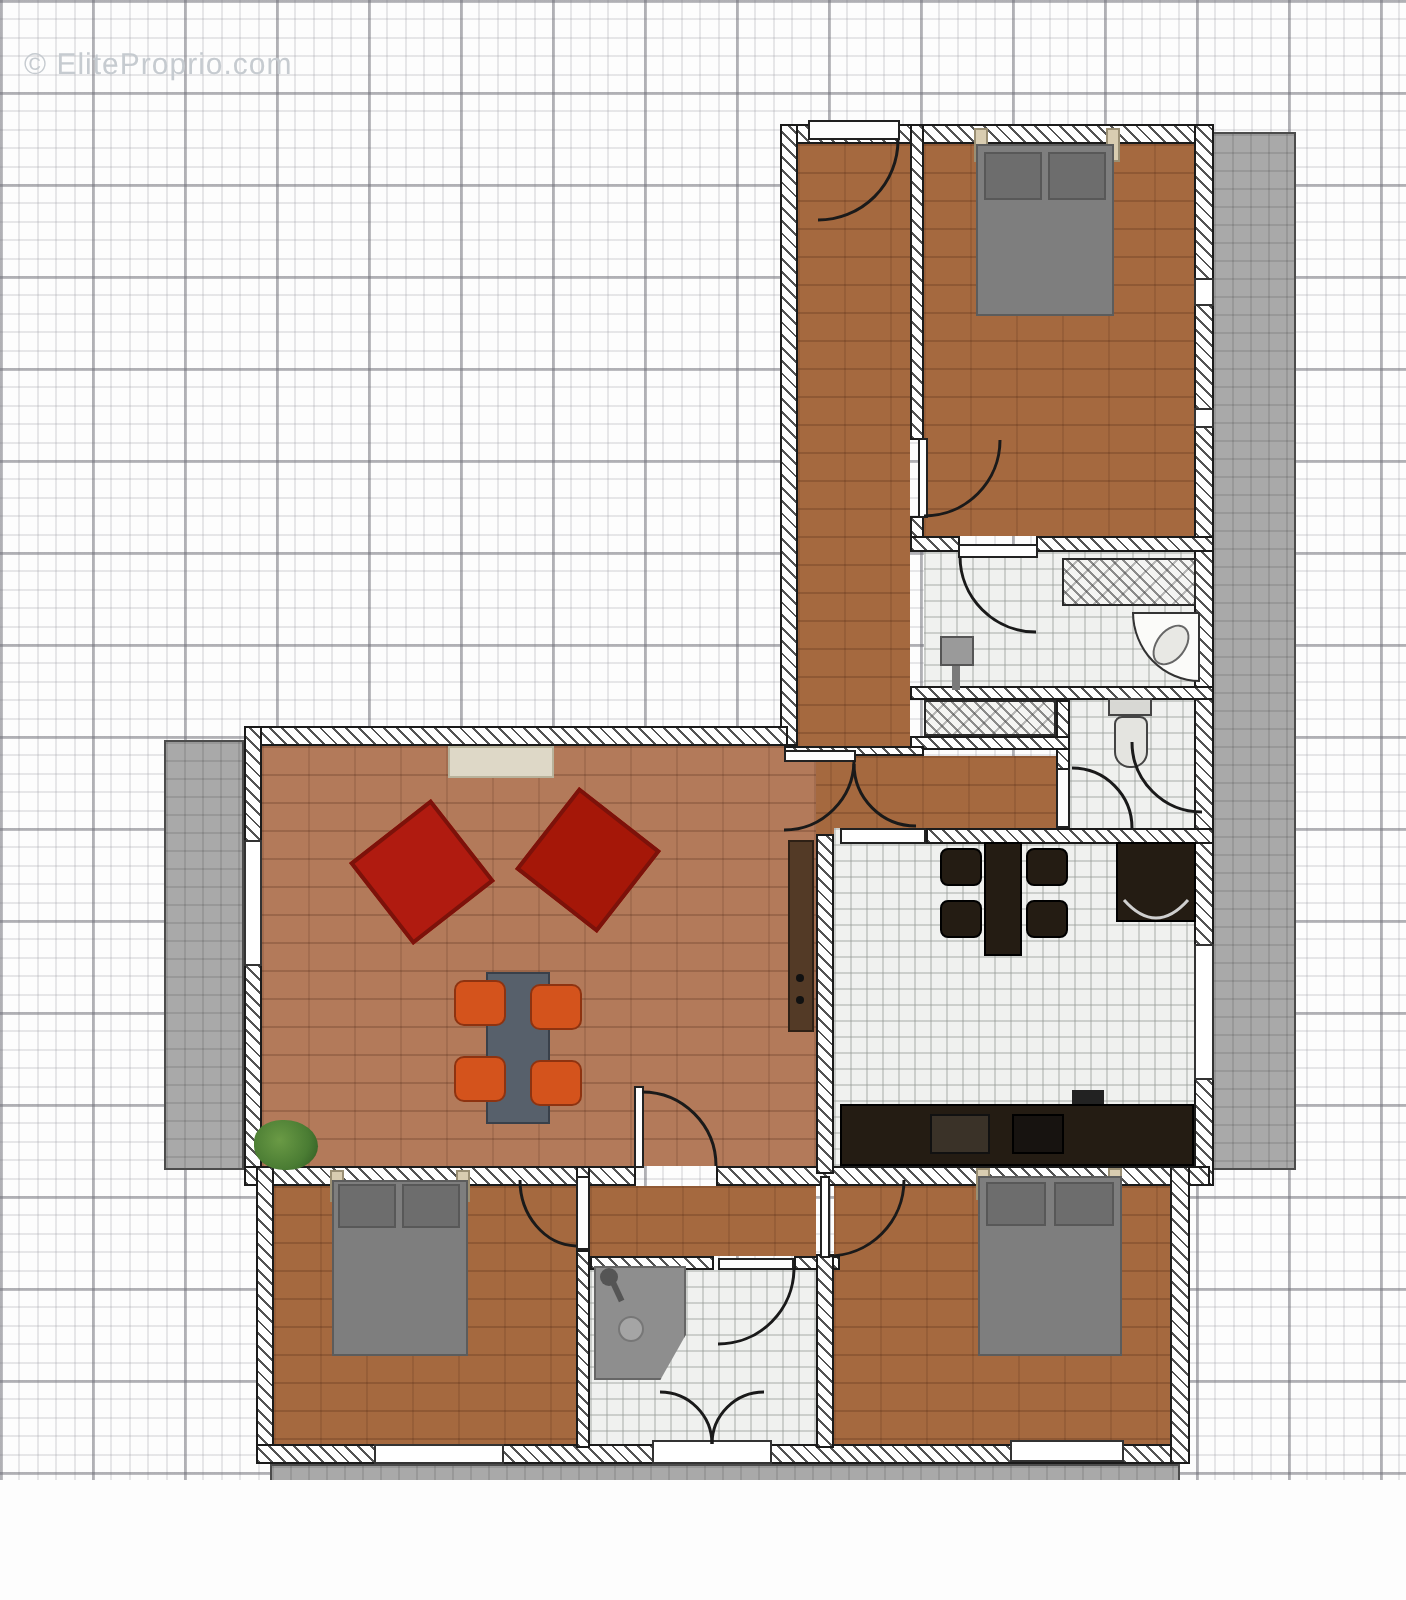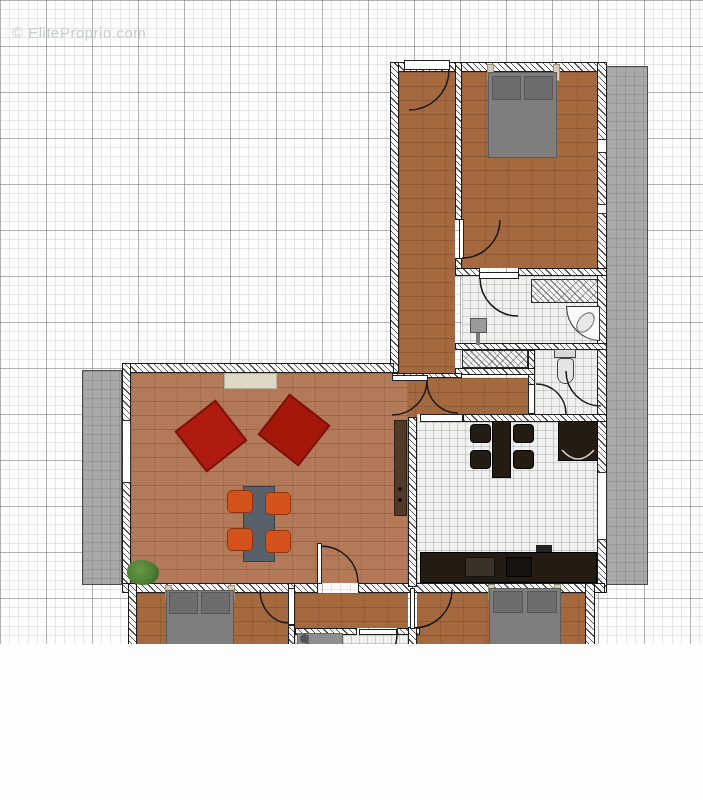--- a/index.html
+++ b/index.html
@@ -1,17 +1,17 @@
 <!DOCTYPE html>
 <html style="--wood-dark: #a5693f; --wood-light: #b37a5a; --deck-gray: #a9a9a9; --counter-dark: #241c13; --armchair-red: #b01b10; --chair-orange: #d4531c; --table-gray: #57606b; --bed-gray: #7e7e7e; --shower-gray: #8e8e8e; --sideboard-beige: #ded8c7; --plant-green: #4a7c33;"><head>
 <meta charset="utf-8">
 <style>
   html,body{margin:0;padding:0;background:#fdfdfd;}
   .canvas{
-    position:relative;width:703px;height:644px;overflow:hidden;
+    position:relative;width:703px;height:740px;overflow:hidden;
     background-color:#fdfdfd;
     background-image:
       repeating-linear-gradient(to right, rgba(110,110,118,.45) 0 1.4px, transparent 1.4px 46px),
       repeating-linear-gradient(to bottom, rgba(110,110,118,.45) 0 1.4px, transparent 1.4px 46px),
       repeating-linear-gradient(to right, rgba(150,150,158,.22) 0 1px, transparent 1px 9.2px),
       repeating-linear-gradient(to bottom, rgba(150,150,158,.22) 0 1px, transparent 1px 9.2px);
     font-family:"Liberation Sans",sans-serif;
   }
   .abs{position:absolute;box-sizing:border-box;}
   .watermark{color:#c6cbd0;font-size:15px;letter-spacing:.5px;}

